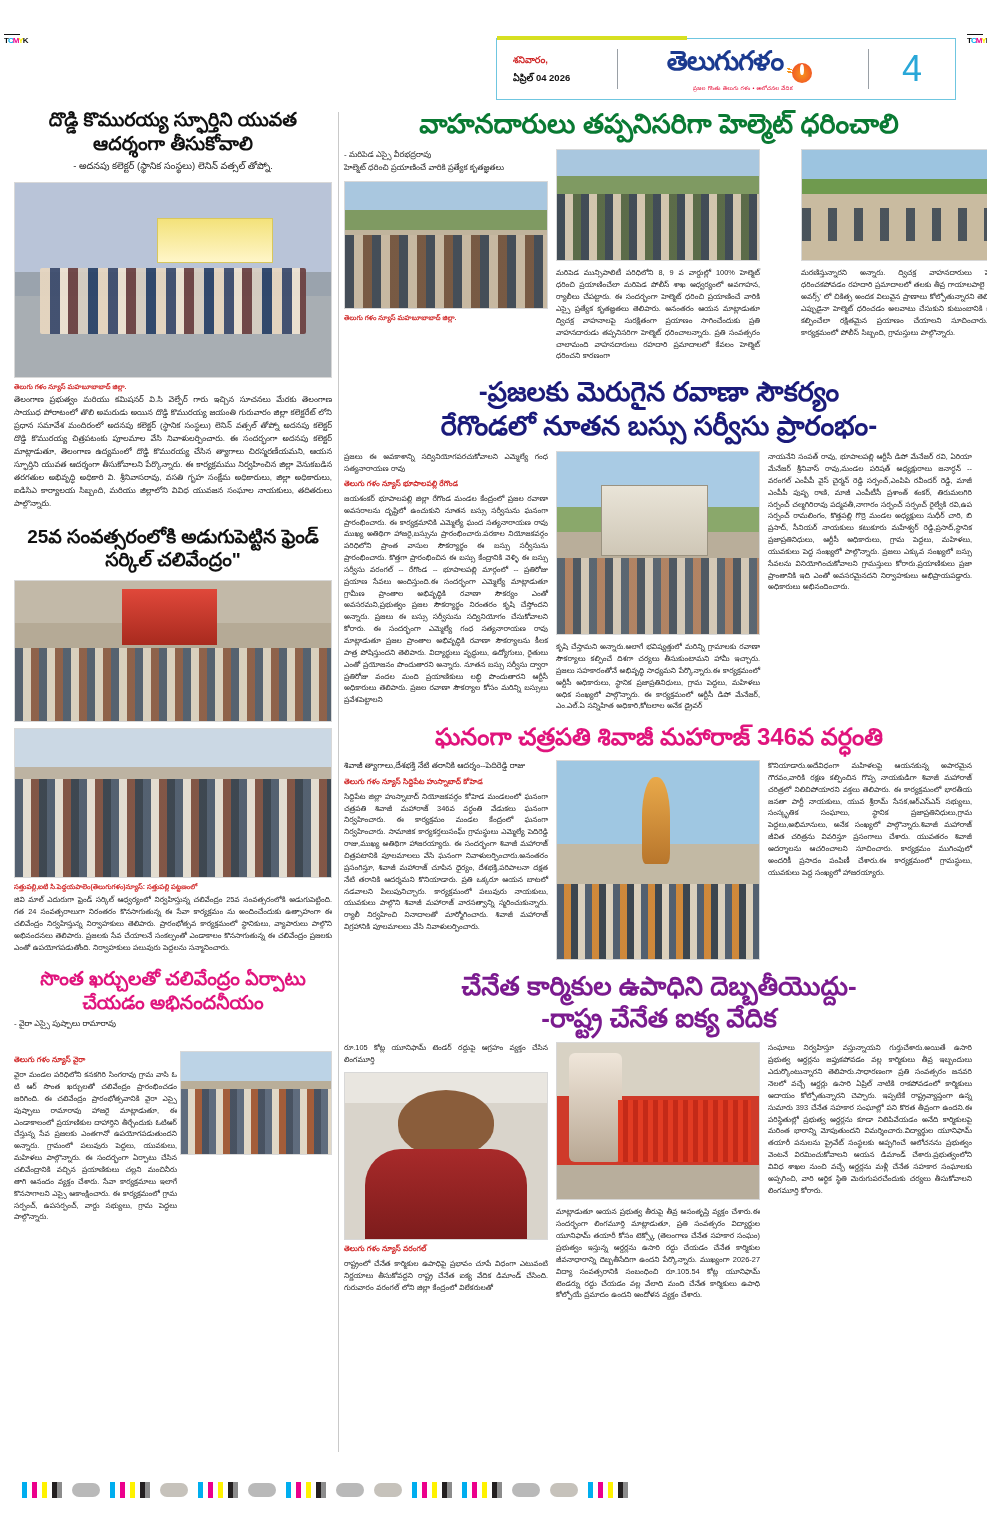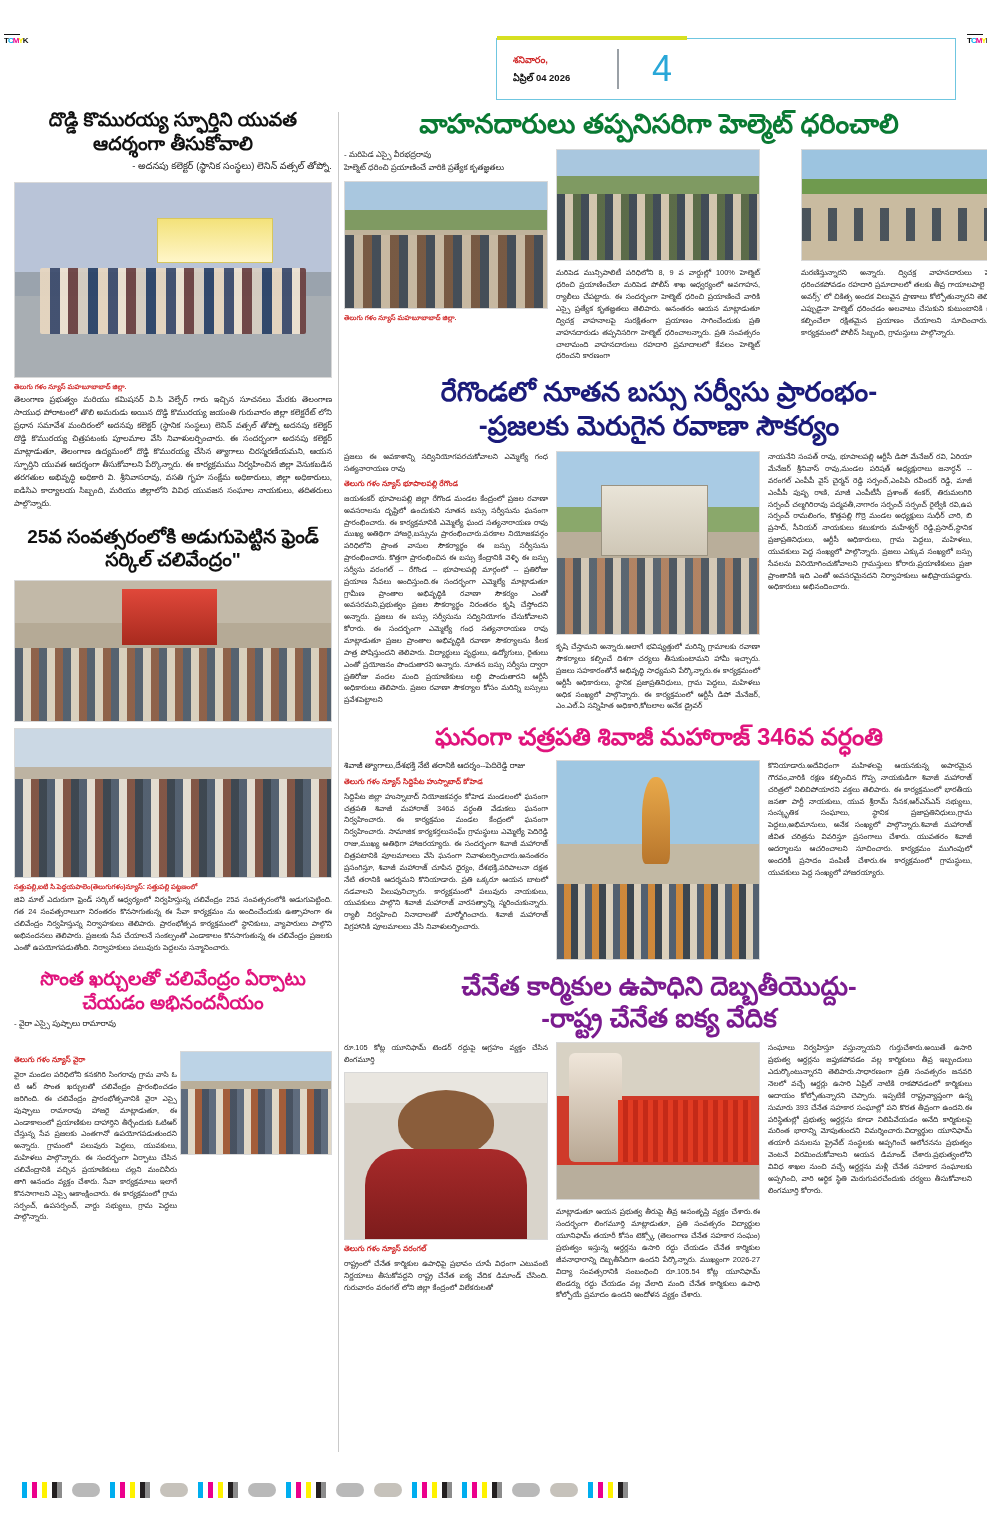--- a/index.html
+++ b/index.html
@@ -89,21 +89,21 @@
 
   
   .hl { text-align:center; font-weight:bold; line-height:1.24; }
   .hl-black { color:#111; font-size:19px; }
   .hl-green { color:#0a7a33; font-size:27px; }
   .hl-navy  { color:#1b1b7a; font-size:27px; }
   .hl-pink  { color:#e0147d; font-size:24px; }
   .hl-purple{ color:#7b1b8f; font-size:26px; }
   .hl-rose  { color:#e0147d; font-size:19px; }
 
-  .sub-credit { text-align:right; font-size:9.5px; color:#222; margin-top:5px; }
+  .sub-credit { text-align:center; font-size:9.5px; color:#222; margin-top:5px; }
   .sub-credit-left { text-align:left; font-size:8px; color:#222; line-height:1.6; }
   .byline-red { color:#d12b2b; font-size:7.5px; font-weight:bold; margin:4px 0 3px; }
   .caption-red { color:#d12b2b; font-size:6.8px; font-weight:bold; line-height:1.5; margin:4px 0 2px; }
 
   
   .body-text {
     font-size:8px; line-height:1.62; color:#1a1a1a; text-align:justify;
     word-spacing:.5px;
   }
   .body-text.sm { font-size:7.4px; line-height:1.6; }
@@ -256,20 +256,31 @@
 
 <div class="masthead">
 
 
   <div class="mast-box">
     <div class="mast-date">
       <div>శనివారం,</div>
       <div class="d2">ఏప్రిల్ 04  2026</div>
     </div>
     <div class="vdiv"></div>
+    <div class="logo-wrap">
+      <div class="logo-main">
+        <span class="logo-tel">తెలుగుగళం</span>
+        <span class="sun">
+          <span class="rays"></span>
+            <span class="disc"></span>
+            <span class="flame"></span>
+        </span>
+      </div>
+      <div class="logo-tag">ప్రజల గొంతు తెలుగు గళం  •  ఆలోచనల వేదిక</div>
+    </div>
     <div class="vdiv"></div>
     <div class="pageno">4</div>
   </div>
 </div>
 
 <div class="page">
 
   <div class="vrule"></div>
 
   <div class="col-left">
@@ -325,22 +336,22 @@
         <div style="width:204px; flex:none;margin-left:33px;">
           <div class="photo ph-road" style="height:112px;">
             <div class="photo-watermark"></div>
           </div>
           <div class="body-text sm mt6">మరణిస్తున్నారని అన్నారు. ద్విచక్ర వాహనదారులు హెల్మెట్ ధరించకపోవడం రహదారి ప్రమాదాలలో తలకు తీవ్ర గాయాలపాలై 'గోల్డెన్ అవర్స్' లో చికిత్స అందక విలువైన ప్రాణాలు కోల్పోతున్నారని తెలిపారు. ఎప్పుడైనా హెల్మెట్ ధరించడం అలవాటు చేసుకుని కుటుంబానికి భరోసా కల్పించేలా రక్షితమైన ప్రయాణం చేయాలని సూచించారు. ఈ కార్యక్రమంలో పోలీస్ సిబ్బంది, గ్రామస్తులు పాల్గొన్నారు.</div>
         </div>
       </div>
     </div>
 
     <div class="mt14">
+      <div class="hl hl-navy">-ప్రజలకు మెరుగైన రవాణా సౌకర్యం</div>
       <div class="hl hl-navy">రేగొండలో నూతన బస్సు సర్వీసు ప్రారంభం-</div>
-      <div class="hl hl-navy">-ప్రజలకు మెరుగైన రవాణా సౌకర్యం</div>
 
       <div class="row mt8" style="gap:8px; align-items:flex-start;">
         <div style="width:204px; flex:none;">
           <div class="body-text sm">ప్రజలు ఈ అవకాశాన్ని సద్వినియోగపరచుకోవాలని ఎమ్మెల్యే గంధ సత్యనారాయణ రావు</div>
           <div class="byline-red">తెలుగు గళం న్యూస్ భూపాలపల్లి రేగొండ</div>
           <div class="body-text sm">జయశంకర్ భూపాలపల్లి జిల్లా రేగొండ మండల కేంద్రంలో ప్రజల రవాణా అవసరాలను దృష్టిలో ఉంచుకుని నూతన బస్సు సర్వీసును ఘనంగా ప్రారంభించారు. ఈ కార్యక్రమానికి ఎమ్మెల్యే ఘంద సత్యనారాయణ రావు ముఖ్య అతిథిగా హాజరై,బస్సును ప్రారంభించారు.పరకాల నియోజకవర్గం పరిధిలోని ప్రాంత వాసుల సౌకర్యార్థం ఈ బస్సు సర్వీసును ప్రారంభించారు. కొత్తగా ప్రారంభించిన ఈ బస్సు కేంద్రానికి వెళ్ళి ఈ బస్సు సర్వీసు వరంగల్ -- రేగొండ -- భూపాలపల్లి మార్గంలో -- ప్రతిరోజు ప్రయాణ సేవలు అందిస్తుంది.ఈ సందర్భంగా ఎమ్మెల్యే మాట్లాడుతూ గ్రామీణ ప్రాంతాల అభివృద్ధికి రవాణా సౌకర్యం ఎంతో అవసరమని,ప్రభుత్వం ప్రజల సౌకర్యార్థం నిరంతరం కృషి చేస్తోందని అన్నారు. ప్రజలు ఈ బస్సు సర్వీసును సద్వినియోగం చేసుకోవాలని కోరారు. ఈ సందర్భంగా ఎమ్మెల్యే గంధ సత్యనారాయణ రావు మాట్లాడుతూ ప్రజల ప్రాంతాల అభివృద్ధికి రవాణా సౌకర్యాలను కీలక పాత్ర పోషిస్తుందని తెలిపారు. విద్యార్థులు వృద్ధులు, ఉద్యోగులు, రైతులు ఎంతో ప్రయోజనం పొందుతారని అన్నారు. నూతన బస్సు సర్వీసు ద్వారా ప్రతిరోజు వందల మంది ప్రయాణికులు లబ్ధి పొందుతారని ఆర్టీసీ అధికారులు తెలిపారు. ప్రజల రవాణా సౌకర్యాల కోసం మరిన్ని బస్సులు ప్రవేశపెట్టాలని</div>
         </div>
 
         <div style="width:204px; flex:none;">
           <div class="photo ph-bus" style="height:184px;"></div>

